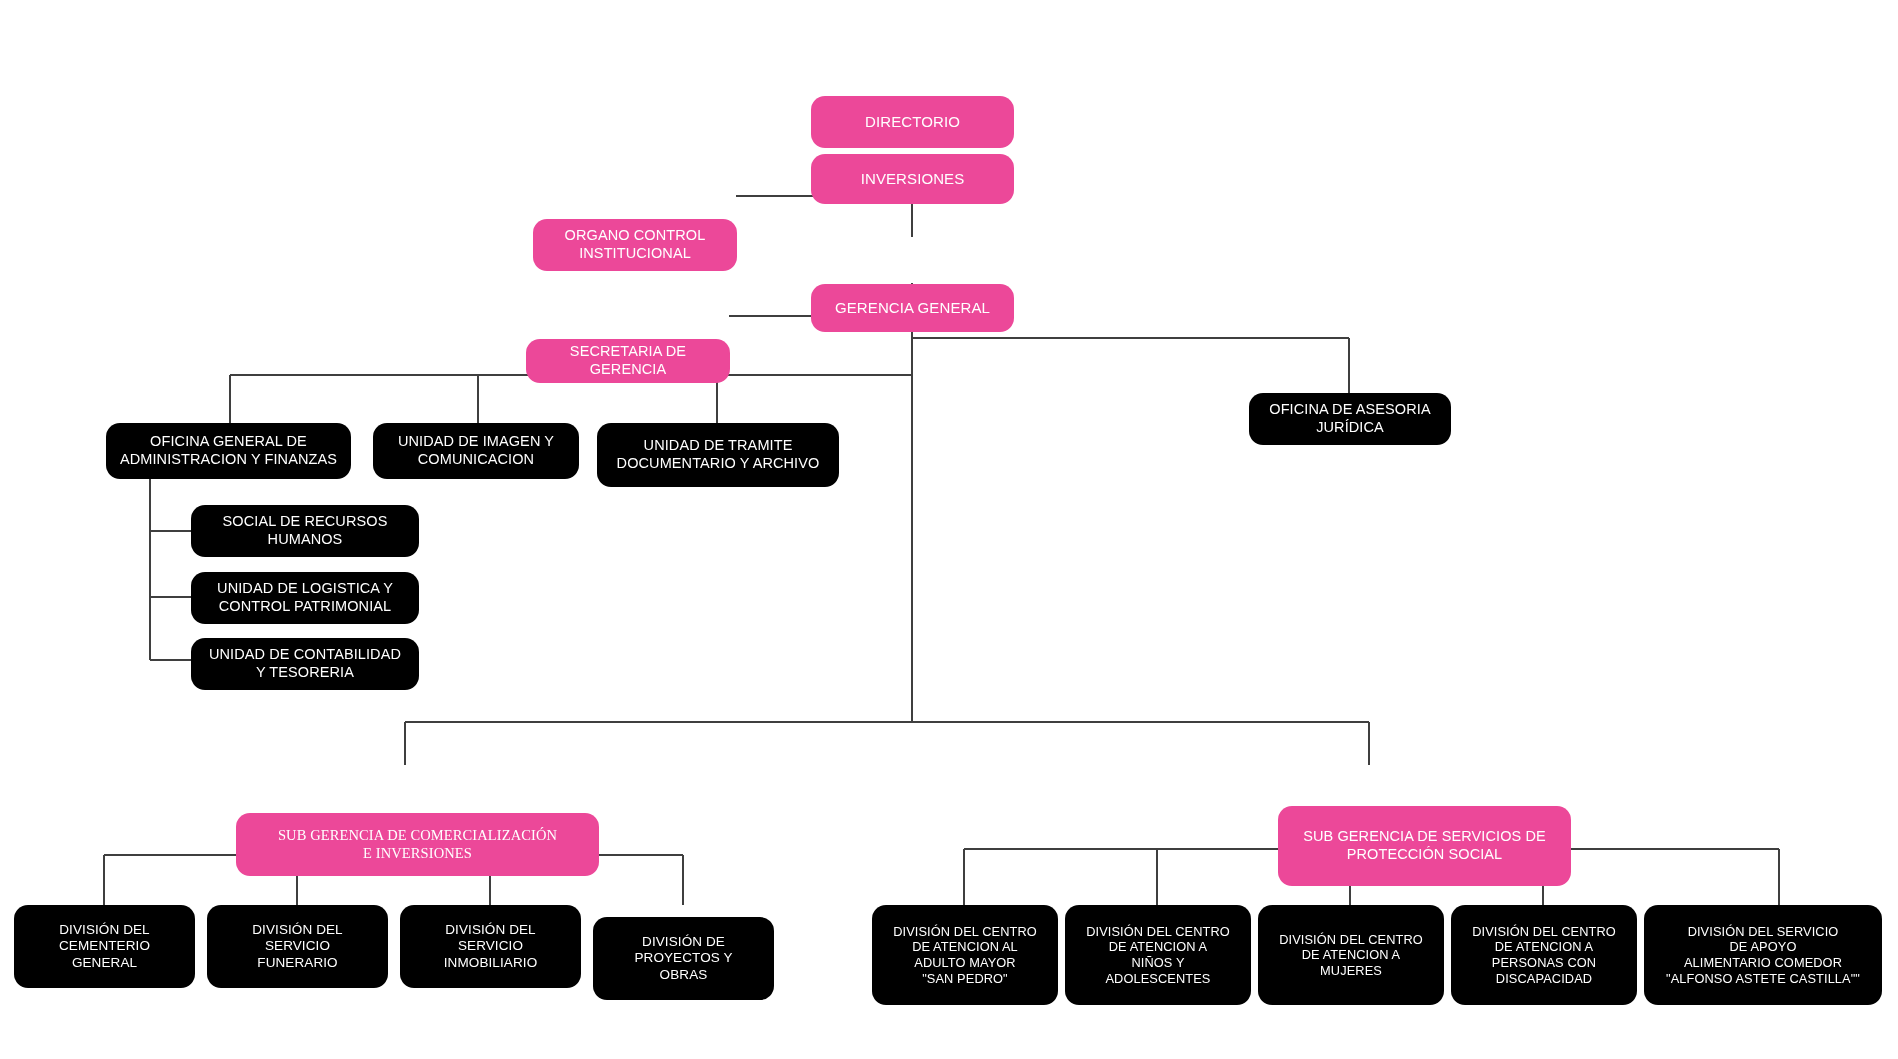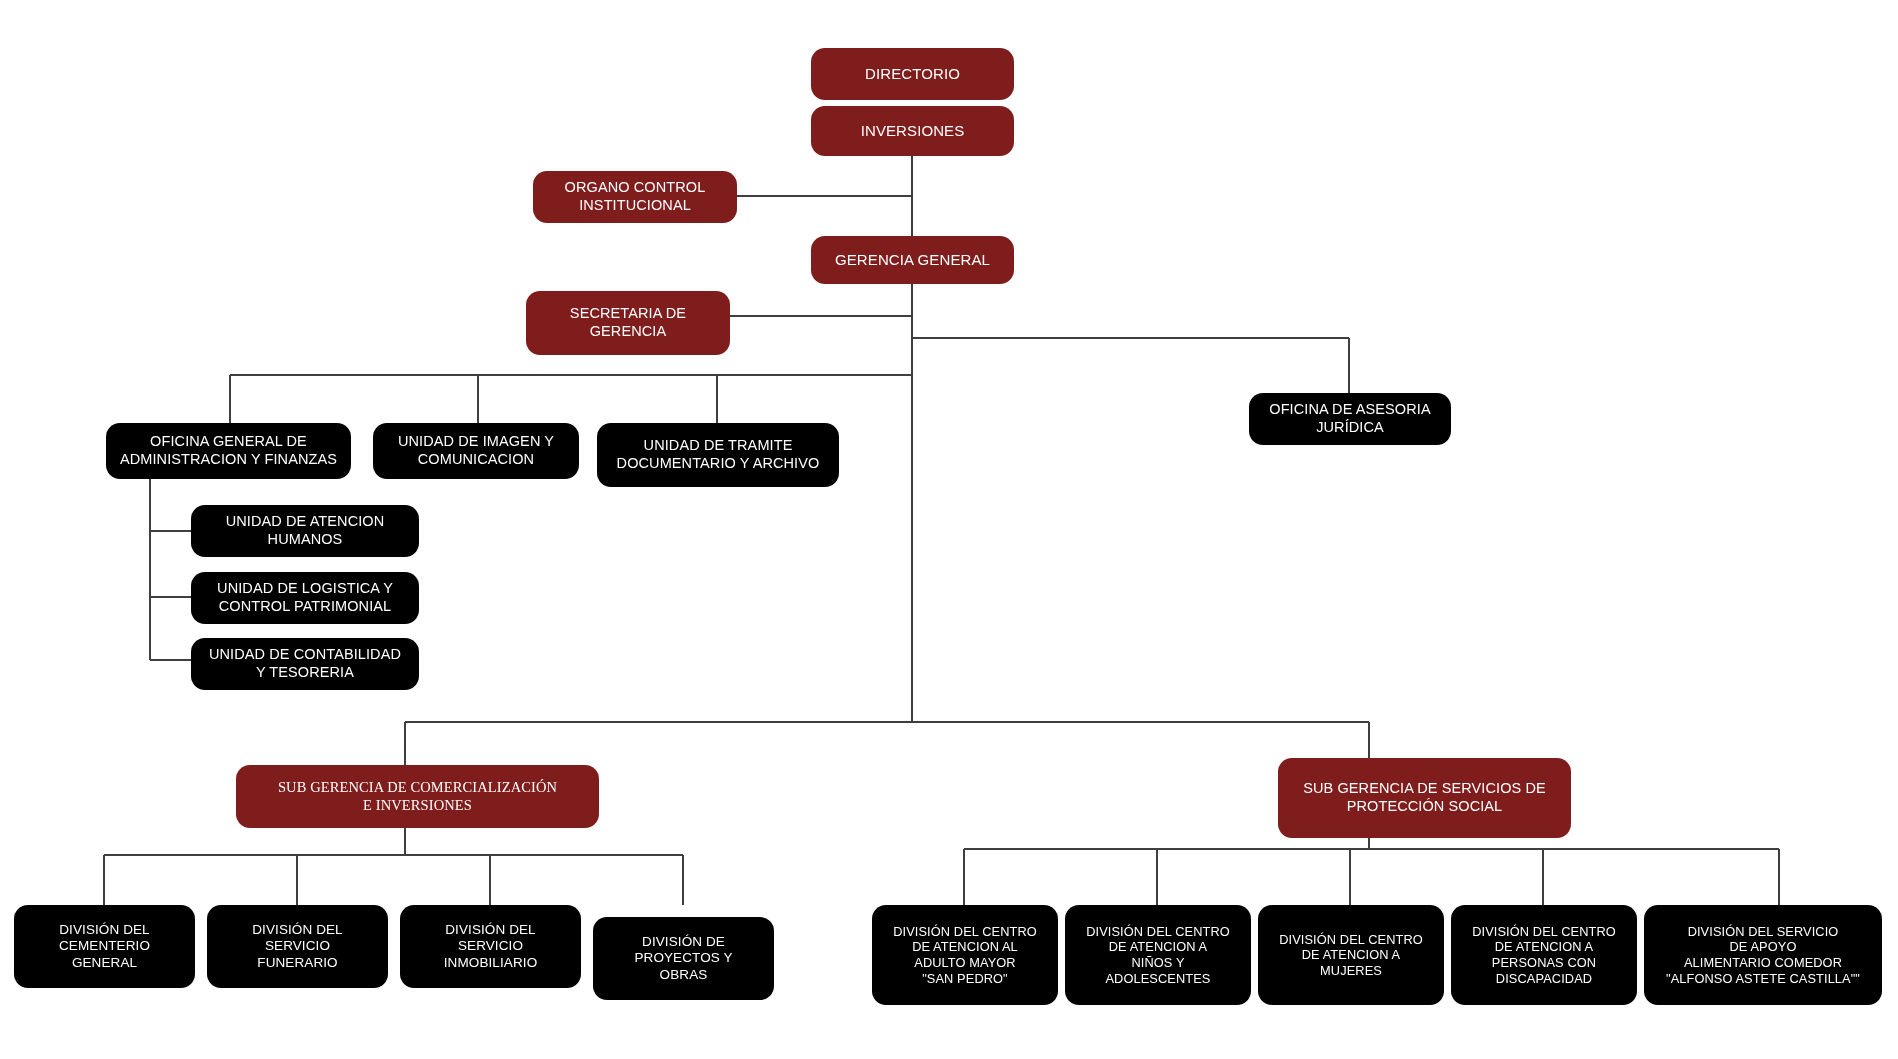--- a/index.html
+++ b/index.html
@@ -37,21 +37,21 @@
     align-items: center;
     justify-content: center;
     text-align: center;
     color: #ffffff;
     border-radius: 14px;
     padding: 4px 8px;
     line-height: 1.22;
     letter-spacing: 0.1px;
     white-space: pre-line;
   }
-  .node.pink { background: #7f1d1d; }
+  .node.pink { background: #ec4899; margin-top: 48px; }
   .node.blue { background: #000000; }
   .fs14 { font-size: 14.5px; }
   .fs15 { font-size: 15px; }
   .fs13 { font-size: 13.5px; }
   .fs125 { font-size: 12.8px; }
 </style>
 </head>
 <body>
 
 <div id="chart">
@@ -103,36 +103,36 @@
 
   <div class="node pink fs15" style="left:811px; top:48px; width:203px; height:52px;">DIRECTORIO</div>
 
   <div class="node pink fs15" style="left:811px; top:106px; width:203px; height:50px;">INVERSIONES</div>
 
   <div class="node pink fs14" style="left:533px; top:171px; width:204px; height:52px;">ORGANO CONTROL
 INSTITUCIONAL</div>
 
   <div class="node pink fs15" style="left:811px; top:236px; width:203px; height:48px;">GERENCIA GENERAL</div>
 
-  <div class="node pink fs14" style="left:526px; top:291px; width:204px; height:64px;">SECRETARIA DE
+  <div class="node pink fs14" style="left:526px; top:291px; width:204px; height:44px;">SECRETARIA DE
 GERENCIA</div>
 
   <div class="node blue fs14" style="left:106px; top:423px; width:245px; height:56px;">OFICINA GENERAL DE
 ADMINISTRACION Y FINANZAS</div>
 
   <div class="node blue fs14" style="left:373px; top:423px; width:206px; height:56px;">UNIDAD DE IMAGEN Y
 COMUNICACION</div>
 
   <div class="node blue fs14" style="left:597px; top:423px; width:242px; height:64px;">UNIDAD DE TRAMITE
 DOCUMENTARIO Y  ARCHIVO</div>
 
   <div class="node blue fs14" style="left:1249px; top:393px; width:202px; height:52px;">OFICINA DE ASESORIA
 JURÍDICA</div>
 
-  <div class="node blue fs14" style="left:191px; top:505px; width:228px; height:52px;">UNIDAD DE ATENCION
+  <div class="node blue fs14" style="left:191px; top:505px; width:228px; height:52px;">SOCIAL DE RECURSOS
 HUMANOS</div>
 
   <div class="node blue fs14" style="left:191px; top:572px; width:228px; height:52px;">UNIDAD DE LOGISTICA Y
 CONTROL PATRIMONIAL</div>
 
   <div class="node blue fs14" style="left:191px; top:638px; width:228px; height:52px;">UNIDAD DE CONTABILIDAD
 Y TESORERIA</div>
 
   <div class="node pink fs14" style="left:236px; top:765px; width:363px; height:63px;font-family:Liberation Serif, serif;">SUB GERENCIA DE COMERCIALIZACIÓN
 E INVERSIONES</div>

